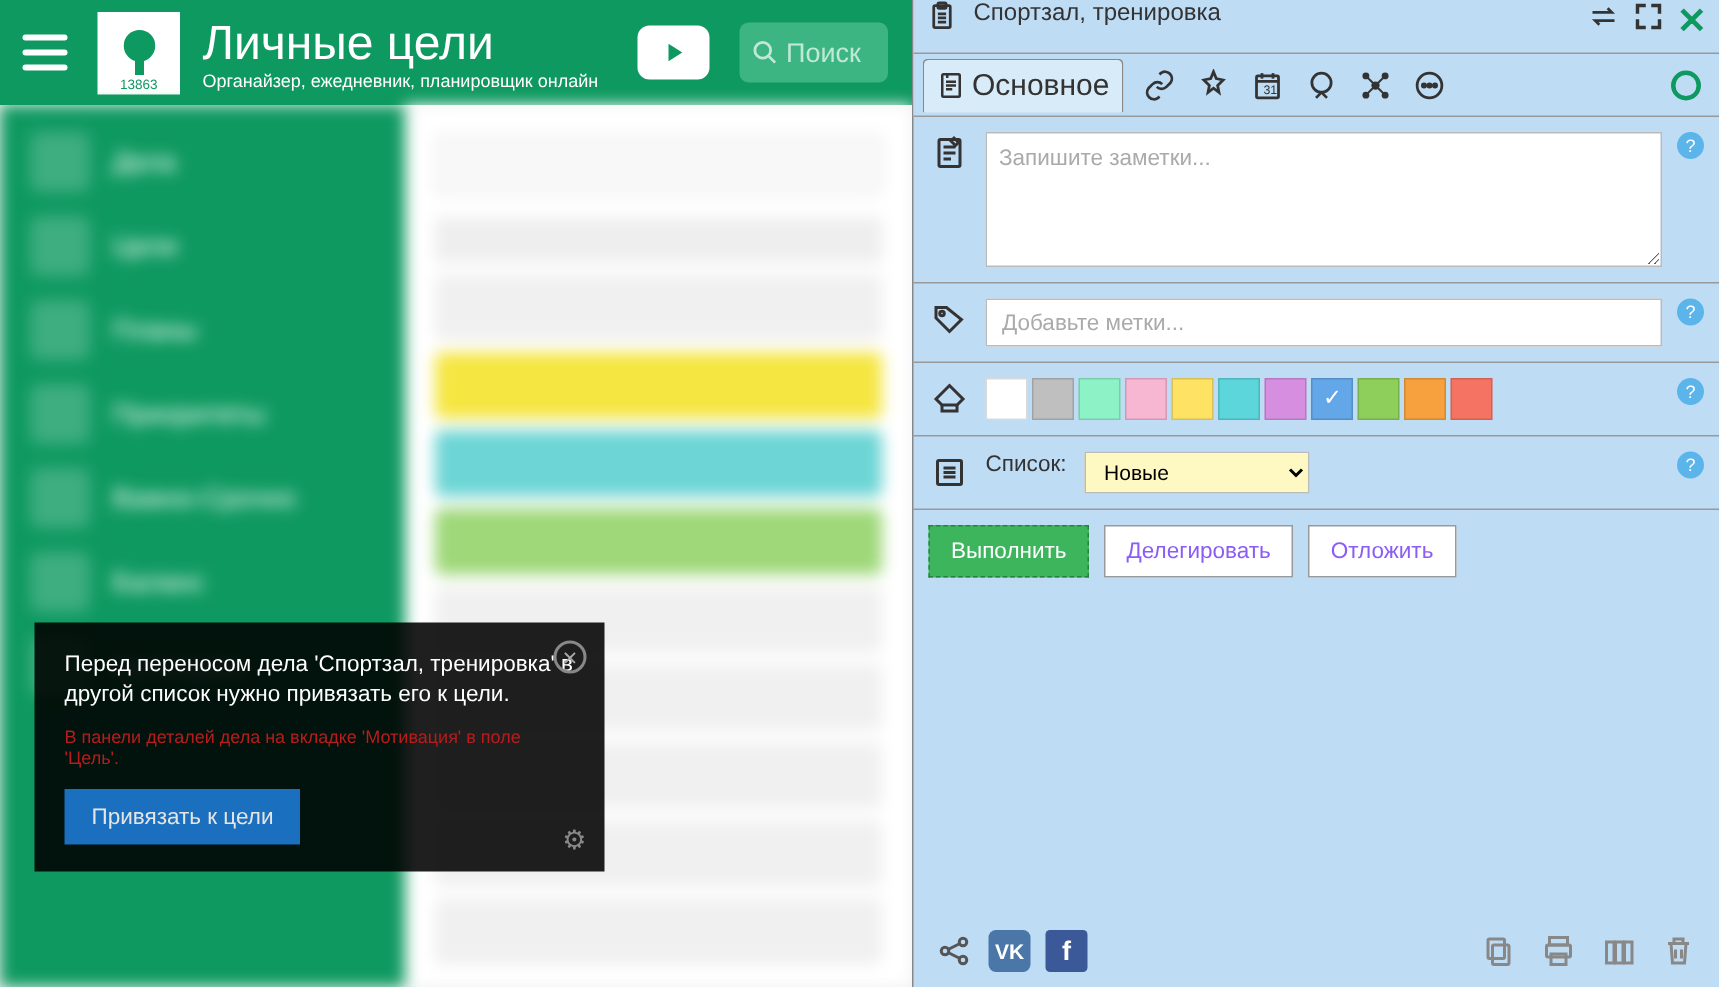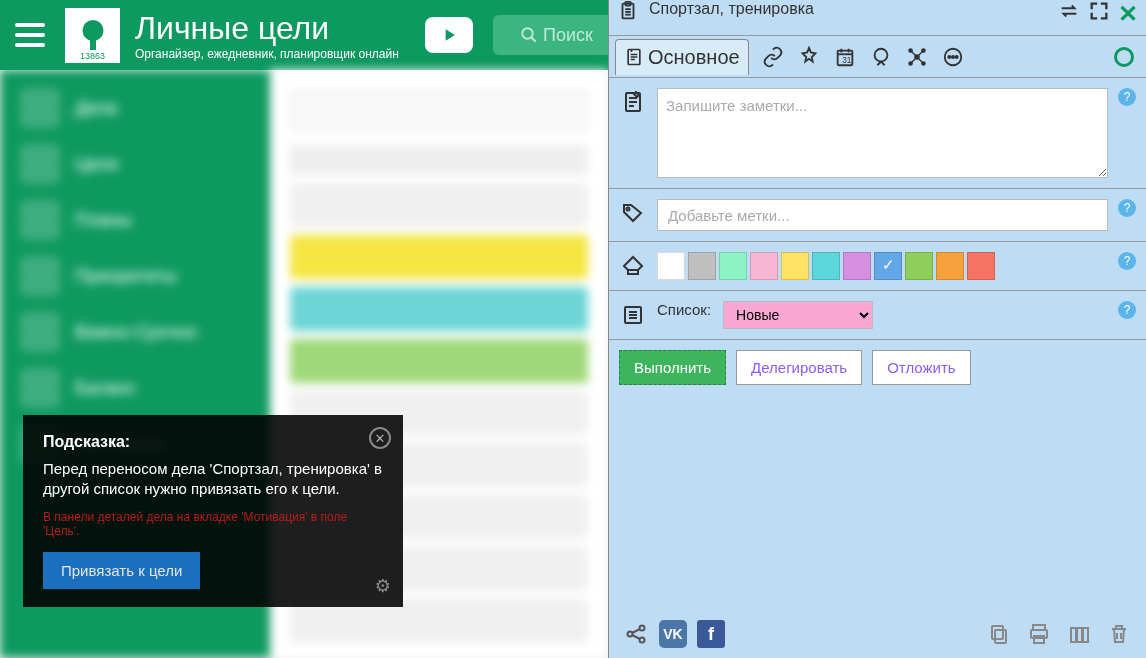--- a/index.html
+++ b/index.html
@@ -10,21 +10,21 @@
 .hamburger { width: 40px; height: 40px; display: flex; flex-direction: column; justify-content: center; gap: 6px; cursor: pointer; margin-right: 15px; }
 .hamburger span { height: 4px; background: white; border-radius: 2px; width: 30px; margin-left: 5px; }
 .logo { width: 55px; height: 55px; background: white; border-radius: 0; margin-right: 15px; display: flex; flex-direction: column; align-items: center; justify-content: center; position: relative; }
 .logo-tree { font-size: 32px; color: #0e9960; }
 .logo-count { font-size: 9px; color: #0e9960; position: absolute; bottom: 2px; }
 .title-block { flex: 0 0 290px; }
 .title { color: white; font-size: 32px; font-weight: normal; }
 .subtitle { color: white; font-size: 12px; }
 .play-btn { width: 48px; height: 36px; background: white; border-radius: 8px; display: flex; align-items: center; justify-content: center; cursor: pointer; margin-right: 20px; }
 .play-btn svg { width: 20px; height: 20px; }
-.search-box { flex: 0 0 85px; height: 40px; background: #3db583; border-radius: 6px; display: flex; align-items: center; padding: 0 27px; }
+.search-box { flex: 0 0 85px; height: 40px; background: #3db583; border-radius: 6px; display: flex; align-items: center; padding: 0 8px; }
 .search-box input { background: transparent; border: none; outline: none; color: #b0e0cc; font-size: 18px; width: 60px; }
 .search-box input::placeholder { color: #c0e8d6; }
 .search-icon { color: #c0e8d6; font-size: 20px; margin-right: 5px; }
 
 
 .main-area { position: absolute; top: 70px; left: 0; width: 608px; height: 588px; background: #0e9960; filter: blur(5px); }
 .sidebar { width: 270px; background: #0e9960; height: 100%; float: left; padding-top: 10px; }
 .side-item { display: flex; align-items: center; height: 56px; padding: 0 20px; color: white; font-size: 18px; }
 .side-icon { width: 40px; height: 40px; background: rgba(255,255,255,0.2); border-radius: 6px; margin-right: 15px; }
 .content-bg { margin-left: 270px; background: white; height: 100%; padding: 20px; }
@@ -68,21 +68,21 @@
 
 .tags-input { flex: 1; height: 32px; background: white; border: 1px solid #bbb; padding: 0 10px; font-size: 15px; }
 .tags-input::placeholder { color: #aaa; }
 
 .colors { display: flex; gap: 3px; flex: 1; }
 .color-sw { width: 28px; height: 28px; cursor: pointer; border: 1px solid rgba(0,0,0,0.15); position: relative; }
 .color-sw.selected::after { content: '✓'; position: absolute; top: 3px; left: 7px; color: white; font-size: 15px; }
 
 .list-row { display: flex; gap: 12px; }
 .list-label { font-size: 15px; color: #333; }
-.list-select { height: 28px; min-width: 150px; background: #f9a8d4; border: 1px solid #bbb; padding: 4px 8px; font-size: 14px; }
+.list-select { height: 28px; min-width: 150px; background: #fef9c3; border: 1px solid #bbb; padding: 4px 8px; font-size: 14px; }
 
 .action-row { padding: 10px; display: flex; gap: 10px; }
 .btn { border: 1px solid #999; padding: 8px 14px; font-size: 15px; cursor: pointer; background: white; color: #8b5cf6; }
 .btn-primary { background: #3db55d; color: white; border: 1px dashed #2a8040; }
 
 .panel-spacer { flex: 1; }
 .panel-footer { height: 48px; display: flex; align-items: center; justify-content: space-between; padding: 0 14px; }
 .footer-left { display: flex; gap: 10px; align-items: center; }
 .footer-right { display: flex; gap: 14px; align-items: center; }
 .footer-icon { width: 26px; height: 26px; color: #777; cursor: pointer; display: flex; align-items: center; justify-content: center; }
@@ -170,21 +170,20 @@
     <div class="content-row row-gray"></div>
     <div class="content-row row-gray"></div>
     <div class="content-row row-gray"></div>
     <div class="content-row row-gray"></div>
     <div class="content-row row-gray"></div>
   </div>
 </div>
 
 <div class="hint-box">
   <div class="hint-close">✕</div>
-  <div class="hint-title">Подсказка:</div>
   <div class="hint-body">Перед переносом дела 'Спортзал, тренировка' в другой список нужно привязать его к цели.</div>
   <div class="hint-sub">В панели деталей дела на вкладке 'Мотивация' в поле 'Цель'.</div>
   <button class="hint-btn">Привязать к цели</button>
   <span class="hint-gear">⚙</span>
 </div>
 
 <div class="panel">
   <div class="panel-header">
     <span class="panel-header-icon">
       <svg width="22" height="22" viewBox="0 0 24 24" fill="none" stroke="#333" stroke-width="2">

